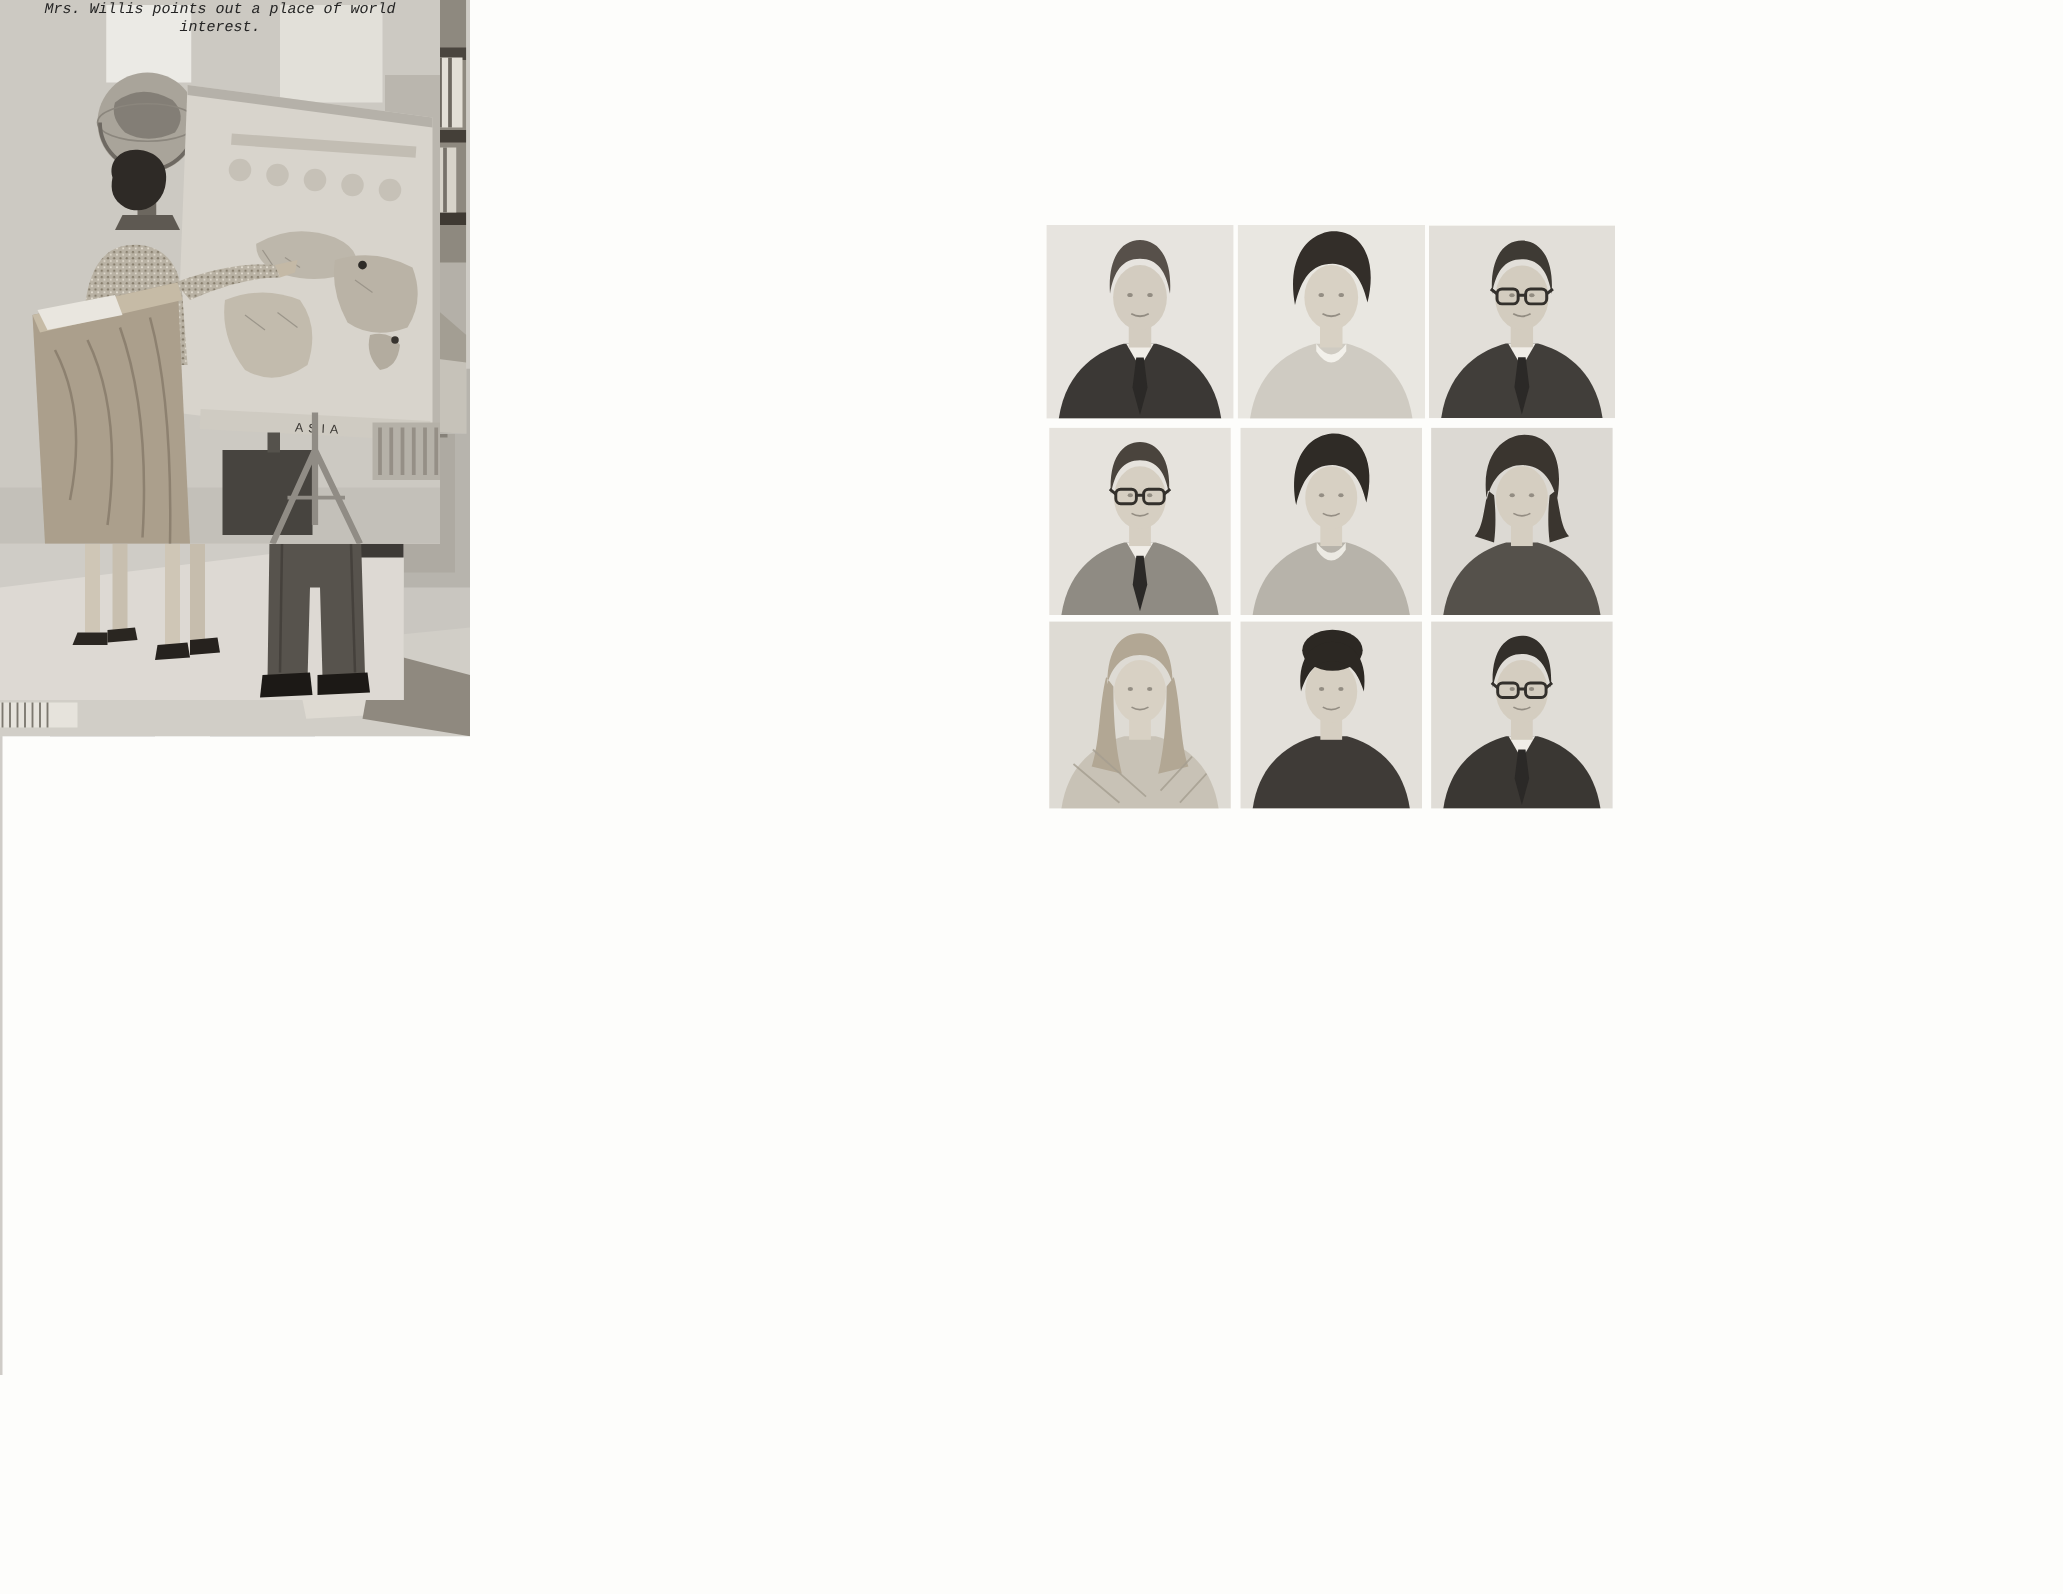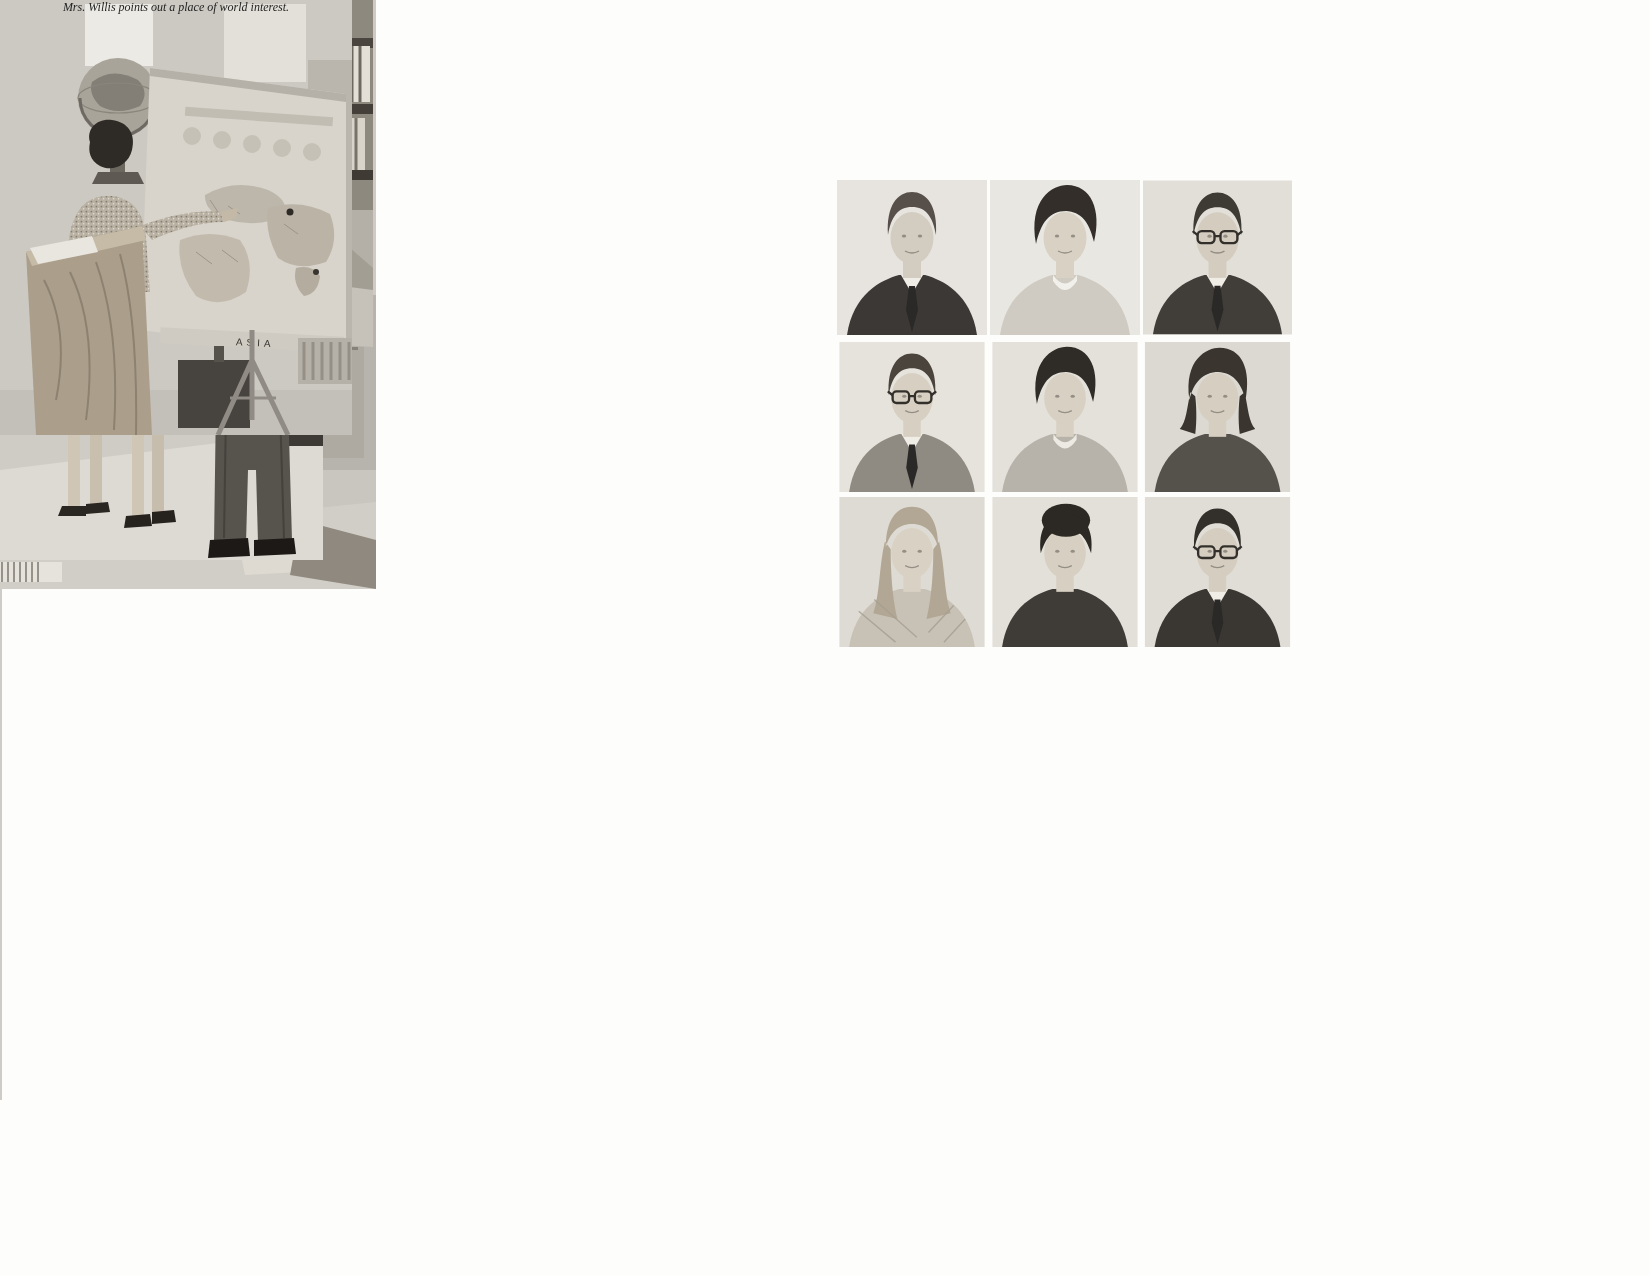--- a/index.html
+++ b/index.html
@@ -1,18 +1,18 @@
 <!DOCTYPE html>
 <html><head>
 <meta charset="utf-8">
 <style>
   html,body{margin:0;padding:0;background:#ffffff;}
   #spread{position:relative;width:1650px;height:1275px;background:#fdfdfb;overflow:hidden;
           font-family:"Liberation Serif",serif;color:#1d1d1d;}
-  .abs{position:absolute;}
+  .abs{position:absolute;font-family:Liberation Mono, monospace;}
   .photo{position:absolute;overflow:hidden;background:#d8d5cf;}
   .photo svg{display:block;width:100%;height:100%;}
   .caption{font-style:italic;font-size:12px;line-height:14.5px;color:#232323;}
   .caption.just{text-align:justify;}
   .caption.ctr{text-align:center;}
   #headline{font-family:"Liberation Sans",sans-serif;font-weight:700;font-size:33px;
             line-height:47px;color:#151515;letter-spacing:0.5px;white-space:nowrap;
             transform:scaleX(0.82);transform-origin:left top;}
   #body-col p{margin:0;text-indent:15px;text-align:justify;font-size:12.4px;line-height:12.9px;color:#1e1e1e;}
   #faculty-list{text-align:justify;font-size:11.7px;line-height:13.4px;color:#1b1b1b;}

